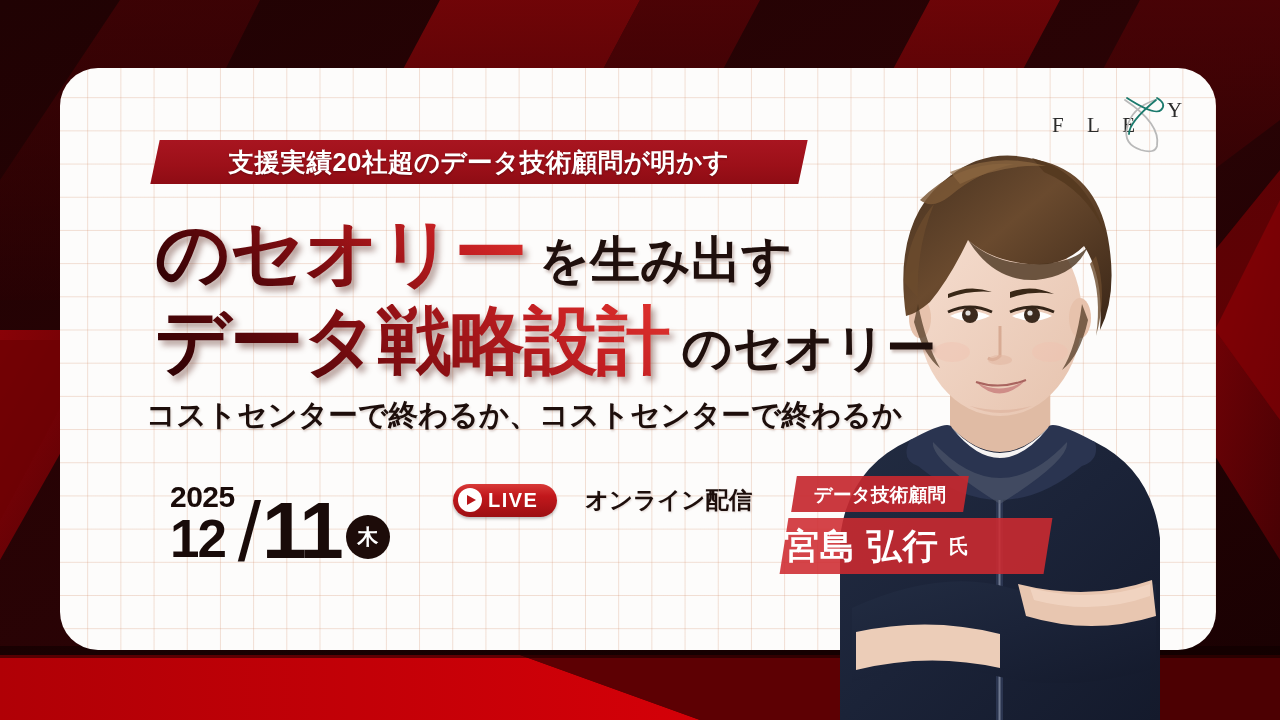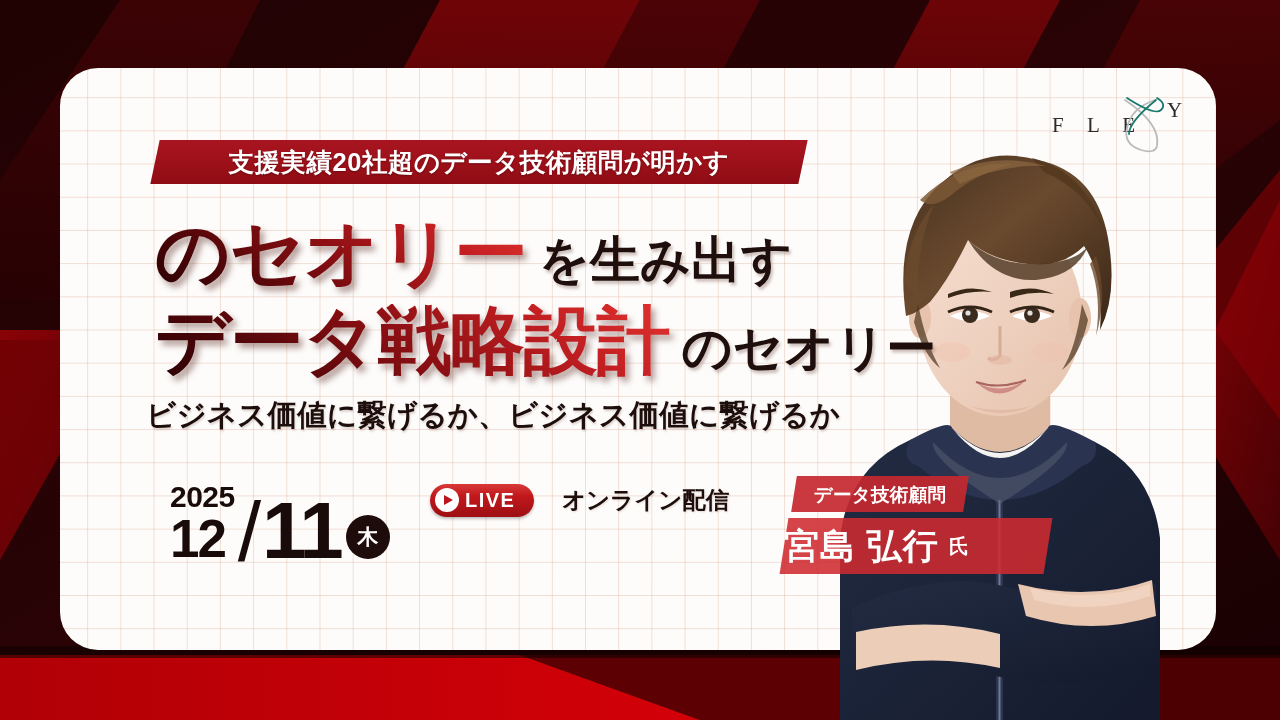--- a/index.html
+++ b/index.html
@@ -122,21 +122,21 @@
   .dow{
     width:44px; height:44px; border-radius:50%;
     background:#1d0c09; color:#fff;
     display:flex; align-items:center; justify-content:center;
     font-size:21px; font-weight:bold;
     margin:0 2px 5px 5px;
   }
 
   
   .right-col{
-    position:absolute; left:430px; top:482px; z-index:6;
+    position:absolute; left:453px; top:482px; z-index:6;
   }
   .live-row{ display:flex; align-items:center; height:36px; }
   .live-badge{
     width:104px; height:33px; border-radius:17px;
     background:linear-gradient(180deg,#d83a38 0%, #c2181c 36%, #9c0f13 100%);
     display:flex; align-items:center;
     box-shadow:0 2px 3px rgba(0,0,0,0.25);
   }
   .live-play{
     width:24px; height:24px; border-radius:50%;
@@ -360,21 +360,21 @@
 <div class="headline">
   <div class="h-line l1">
     <span class="hl">のセオリー</span>
     <span class="sec">を生み出す</span>
   </div>
   <div class="h-line l2">
     <span class="hl">データ戦略設計</span>
     <span class="sec">のセオリー</span>
   </div>
 </div>
-<div class="subhead">ビジネス価値に繋げるか、ビジネス価値に繋げるか</div>
+<div class="subhead">コストセンターで終わるか、コストセンターで終わるか</div>
 
 <div class="datebar">
   <div class="date-left">
     <div class="year-mon">
       <div class="year">2025</div>
       <div class="month">12</div>
     </div>
     <div class="slash">/</div>
     <div class="day">11</div>
     <div class="dow">木</div>

